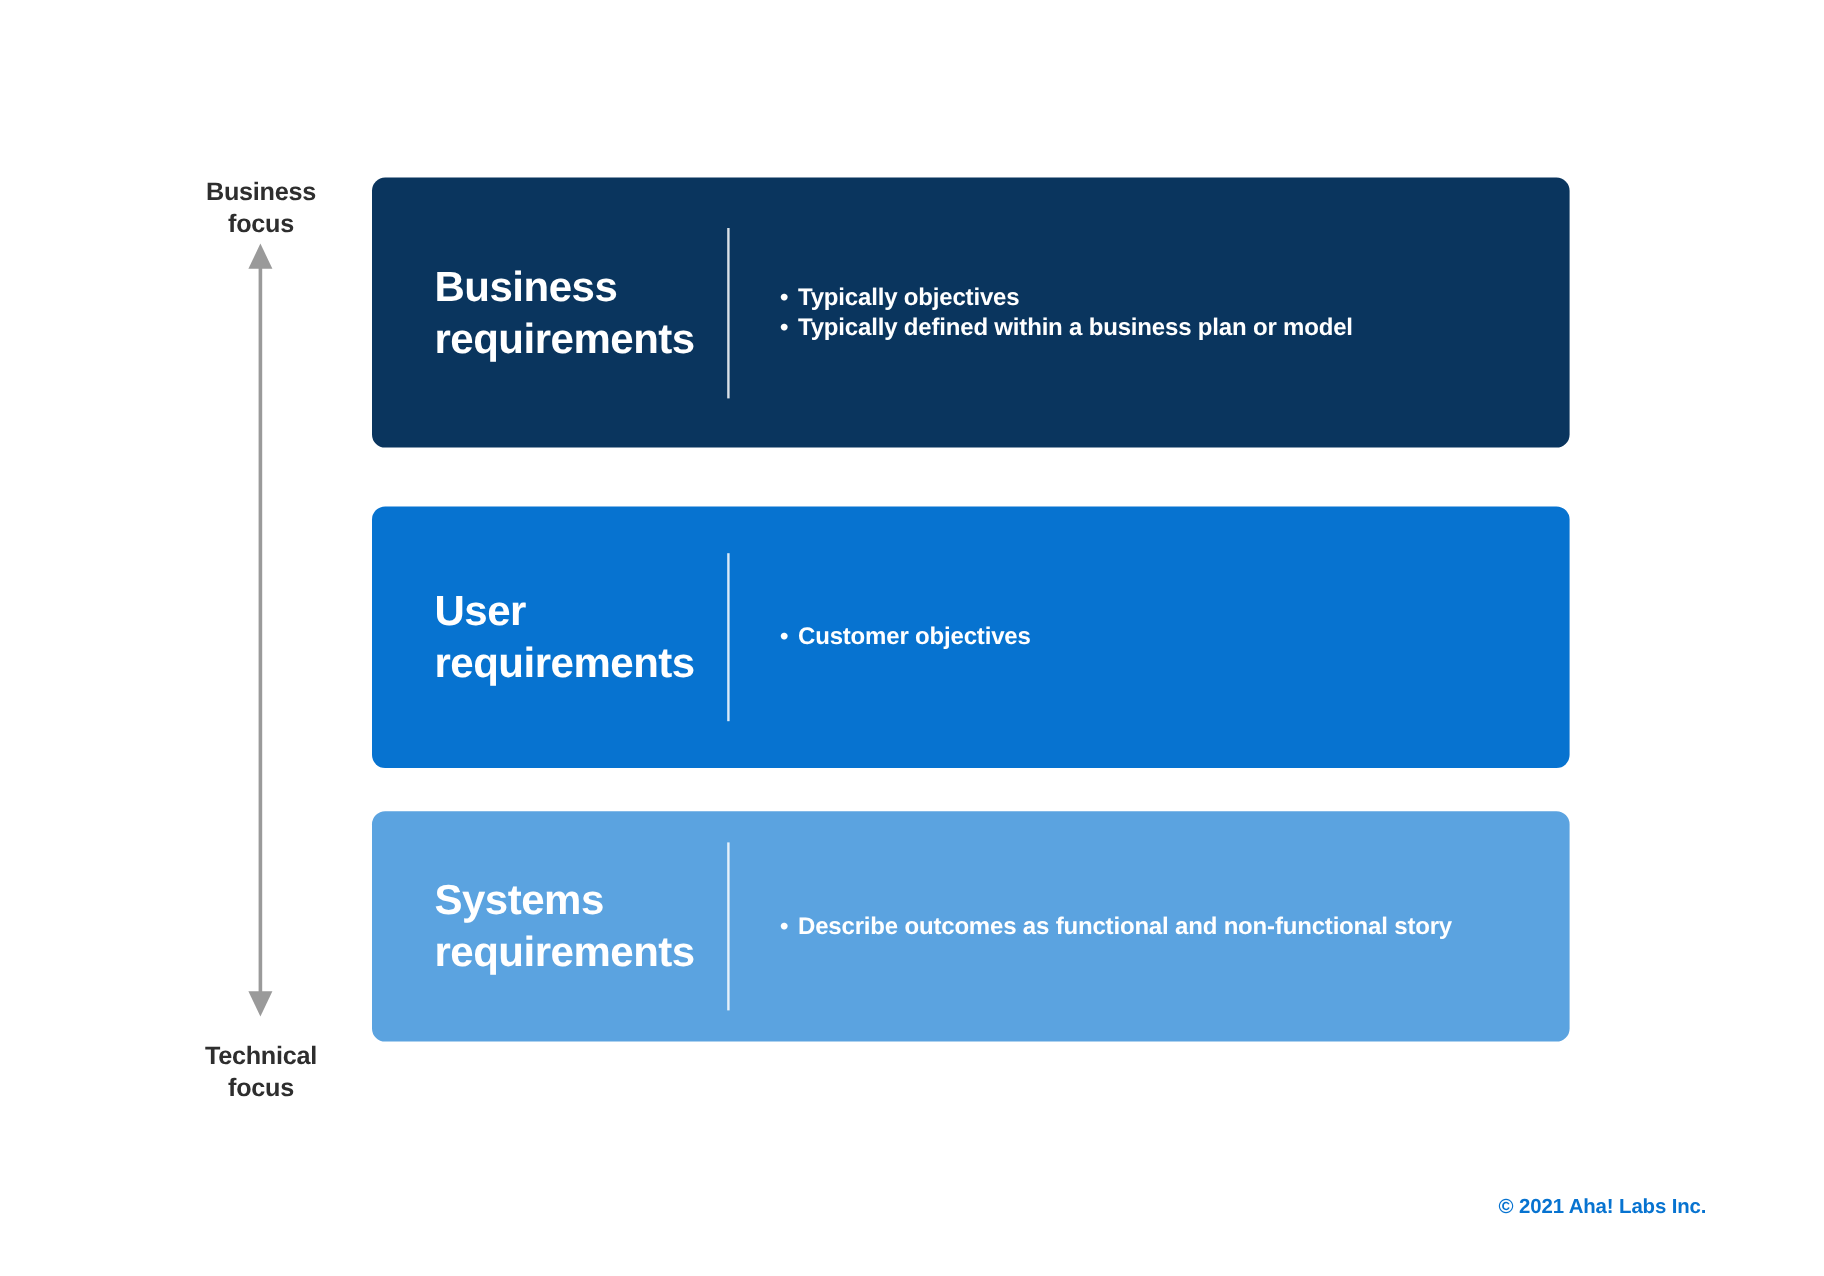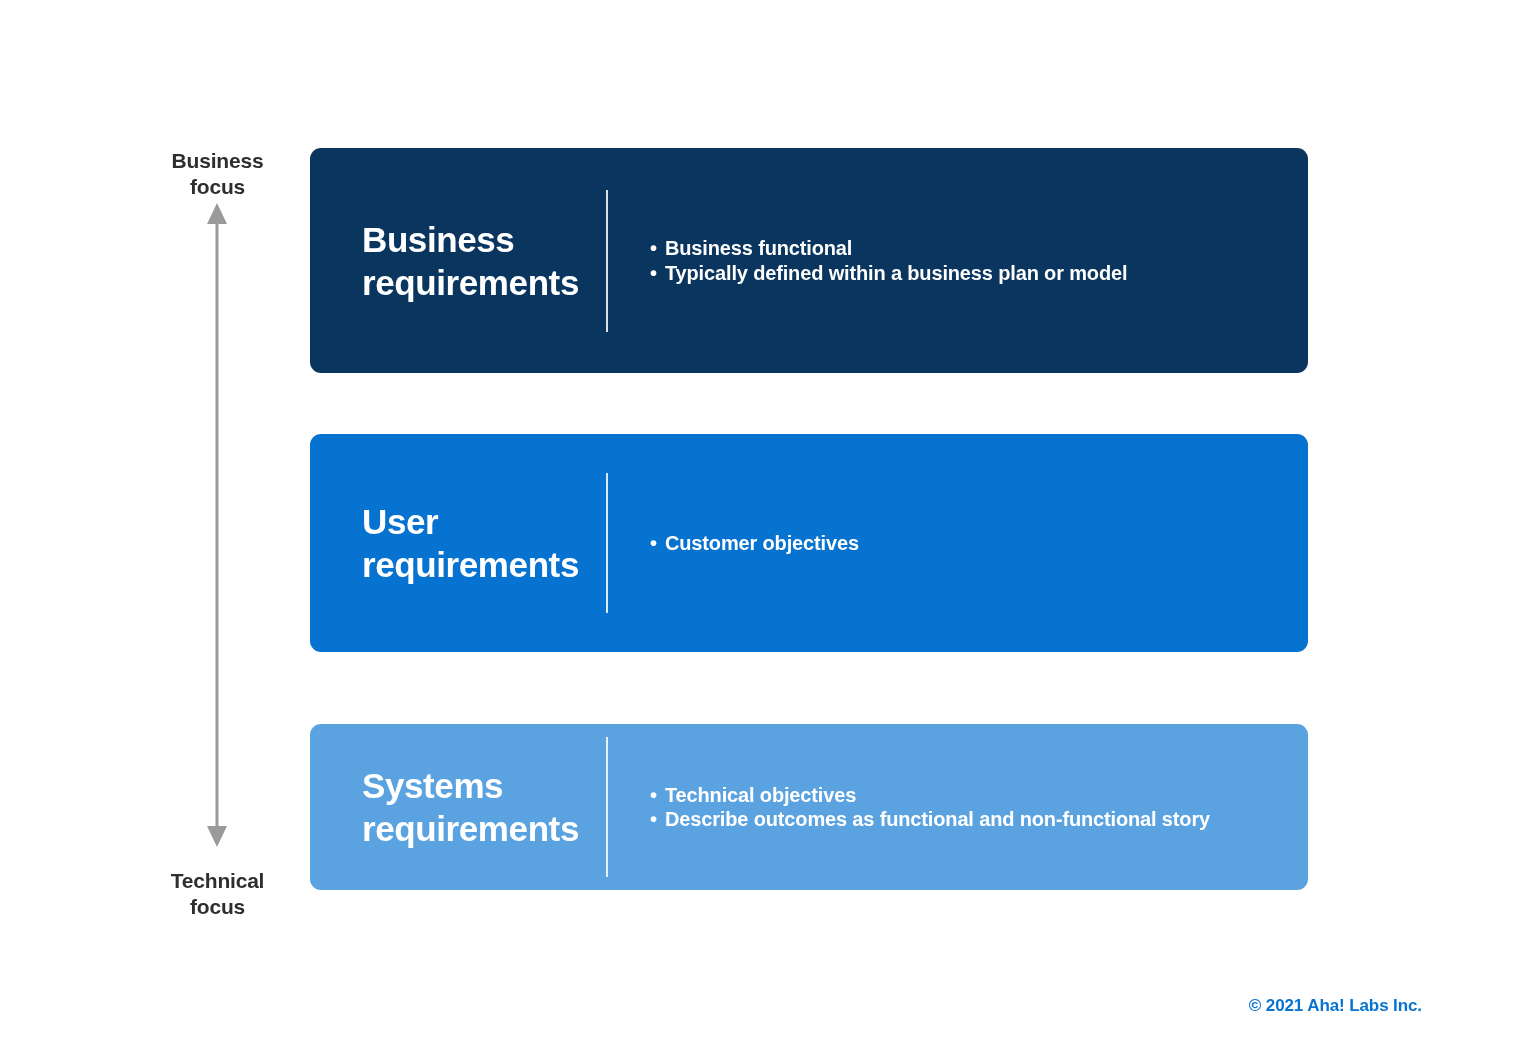--- a/index.html
+++ b/index.html
@@ -55,25 +55,24 @@
   }
   #card-business {
     top: 148px;
     height: 225px;
     background: #0a355e;
   }
   #card-user {
     top: 422px;
     height: 218px;
     background: #0773d0;
-    margin-top: 12px;
   }
   #card-systems {
-    top: 724px;
-    height: 166px;
+    top: 676px;
+    height: 192px;
     background: #5ba3e0;
   }
 
   .card-title {
     flex: 0 0 auto;
     width: 296px;
     padding-left: 52px;
     box-sizing: border-box;
     color: #ffffff;
     font-size: 35px;
@@ -143,37 +142,36 @@
 
   <div class="axis-label" id="axis-label-bottom" style="white-space: pre-line;">Technical
 focus</div>
 </div>
 
 <div class="card" id="card-business" style="background: rgb(10, 53, 94); color: rgb(255, 255, 255);">
   <div class="card-title" style="white-space: pre-line;">Business
 requirements</div>
   <div class="card-divider"></div>
   <ul class="card-bullets">
-    <li>Business functional</li>
+    <li>Typically objectives</li>
     <li>Typically defined within a business plan or model</li>
   </ul>
 </div>
 
 <div class="card" id="card-user" style="background: rgb(7, 115, 208); color: rgb(255, 255, 255);">
   <div class="card-title" style="white-space: pre-line;">User
 requirements</div>
   <div class="card-divider"></div>
   <ul class="card-bullets">
     <li>Customer objectives</li>
   </ul>
 </div>
 
 <div class="card" id="card-systems" style="background: rgb(91, 163, 224); color: rgb(255, 255, 255);">
   <div class="card-title" style="white-space: pre-line;">Systems
 requirements</div>
   <div class="card-divider"></div>
   <ul class="card-bullets">
-    <li>Technical objectives</li>
     <li>Describe outcomes as functional and non-functional story</li>
   </ul>
 </div>
 
 <div id="copyright" style="color: rgb(7, 115, 208);">© 2021 Aha! Labs Inc.</div>
 
 </body></html>

